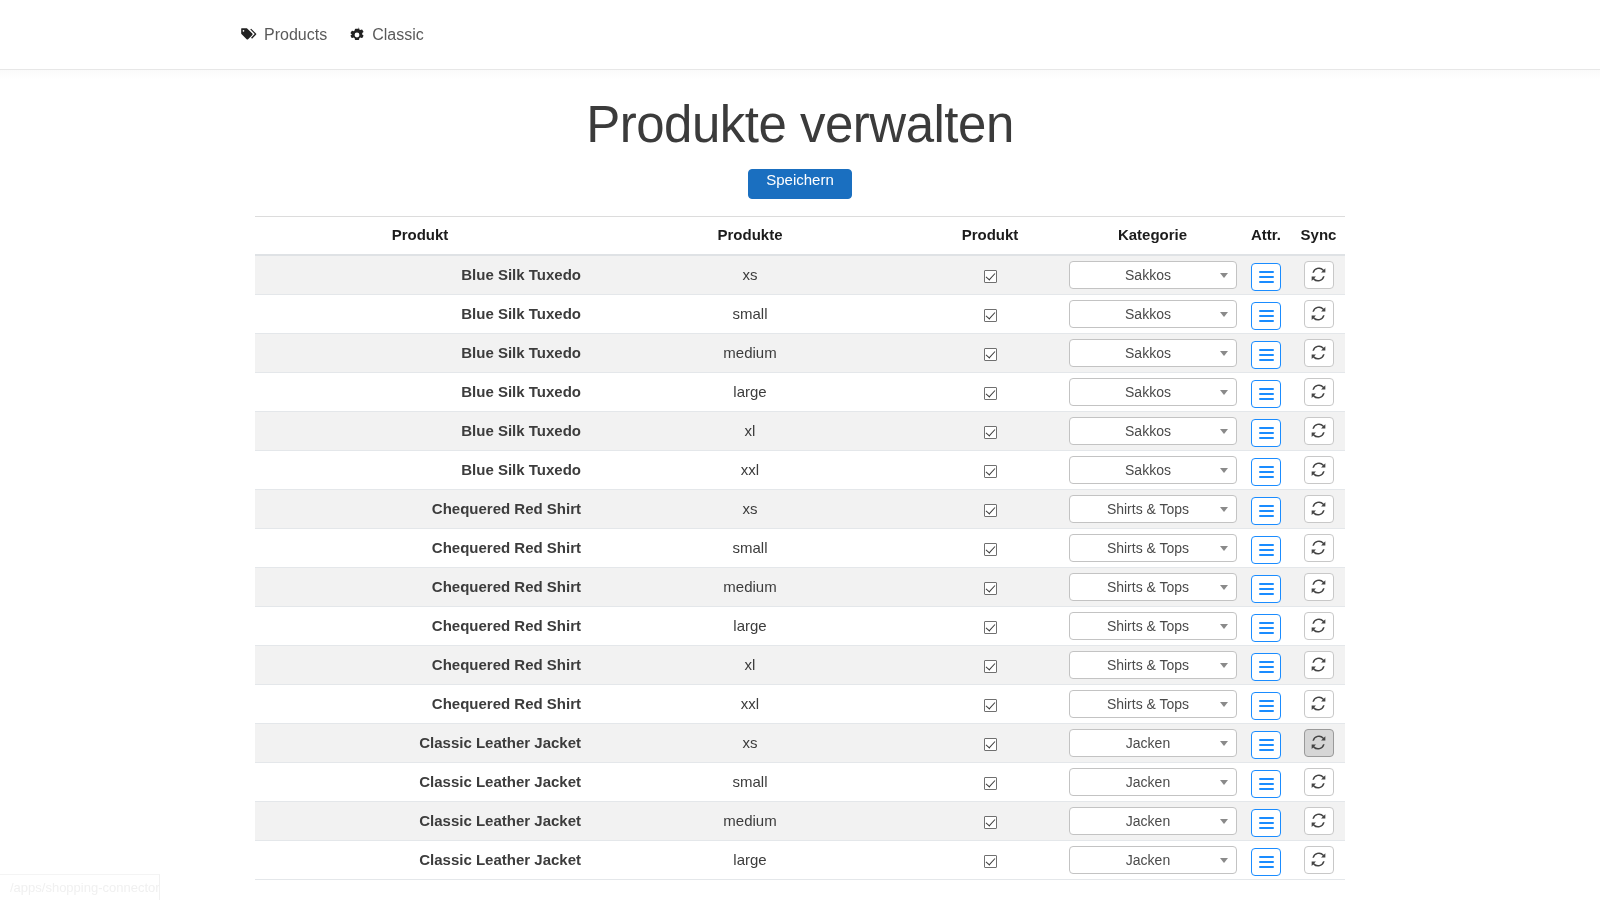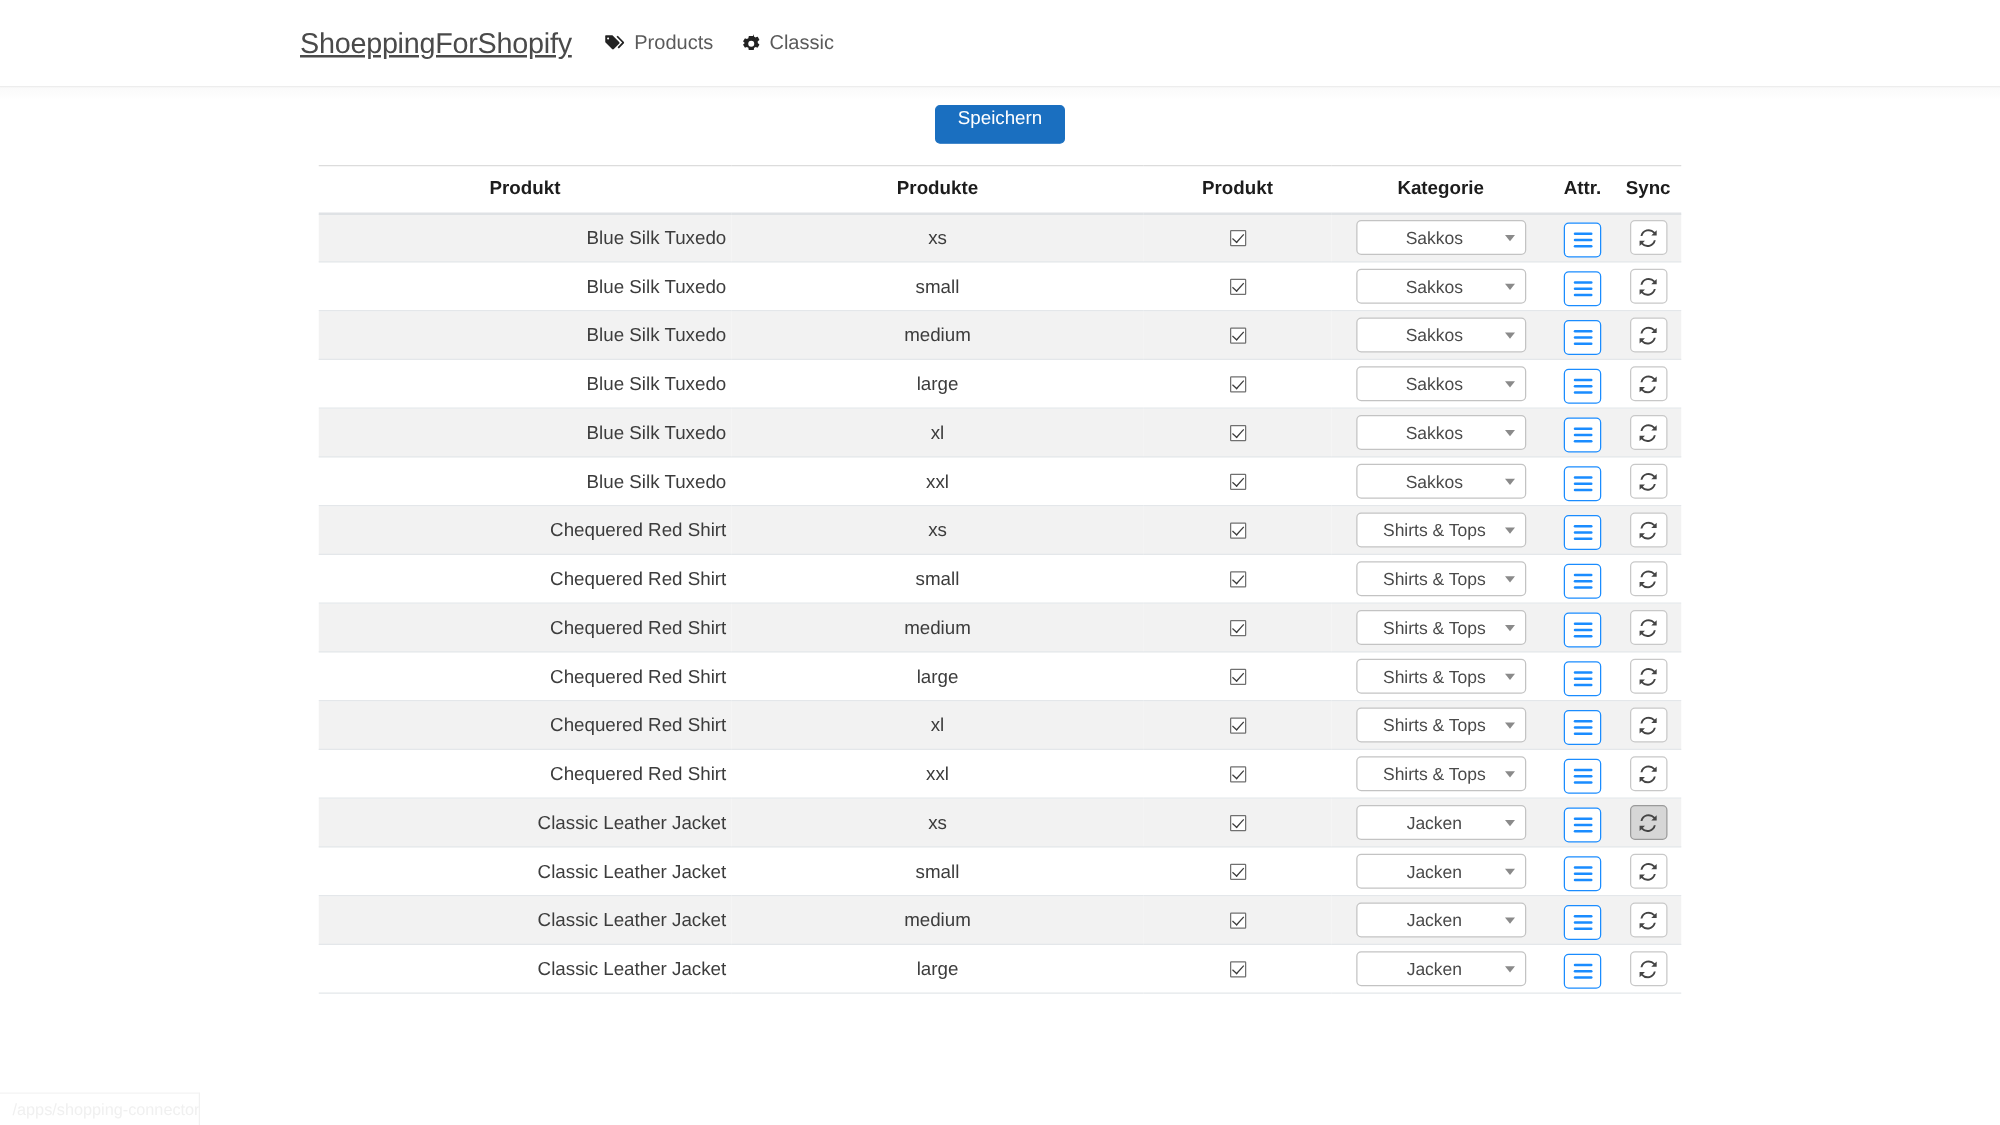--- a/index.html
+++ b/index.html
@@ -108,21 +108,21 @@
     vertical-align: middle;
     height: 39px;
   }
   .col-produkt  { width: 330px; }
   .col-variante { width: 330px; }
   .col-status   { width: 150px; }
   .col-kategorie{ width: 175px; }
   .col-attr     { width: 52px; }
   .col-sync     { width: 53px; }
 
-  td.cell-produkt  { text-align: right; padding-right: 0; }
+  td.cell-produkt  { text-align: right; padding-right: 0; font-weight: bold; }
   td.cell-variante { text-align: center; margin-top: 28px; }
   td.cell-status   { text-align: center; }
   td.cell-kategorie{ text-align: center; }
   td.cell-attr     { text-align: center; }
   td.cell-sync     { text-align: center; }
 
   
   .chk {
     -webkit-appearance: none; appearance: none;
     width: 13px; height: 13px;
@@ -140,21 +140,21 @@
     left: 3px; top: 0px;
     width: 4px; height: 8px;
     border: solid #3a3a3a;
     border-width: 0 1.6px 1.6px 0;
     transform: rotate(42deg);
   }
 
   
   .kat-select {
     -webkit-appearance: none; appearance: none;
-    width: 136px; height: 28px;
+    width: 168px; height: 28px;
     border: 1px solid #c3c3c3;
     border-radius: 4px;
     background: #ffffff;
     color: #4a4a4a;
     font-size: 14px;
     font-family: "Liberation Sans", sans-serif;
     text-align: center;
     text-align-last: center;
     padding: 0 18px 0 8px;
     cursor: pointer;
@@ -227,21 +227,20 @@
     color: #f0f0f0;
     white-space: nowrap;
     overflow: hidden;
     max-width: 160px;
   }
 </style>
 </head>
 <body>
 
 <div class="navbar">
-  <a class="brand" href="#">ShoeppingForShopify</a>
   <div class="nav-links">
     <a class="nav-link" href="#">
       <span class="nav-ico">
         <svg width="17" height="15" viewBox="0 0 20 16" aria-hidden="true">
           <path fill="currentColor" d="M1.2 1.6a1.1 1.1 0 0 1 1.1-1.1h5.3c.3 0 .6.1.8.3l6.1 6.1c.5.5.5 1.2 0 1.7l-5 5c-.5.5-1.2.5-1.7 0L1.7 7.5a1.1 1.1 0 0 1-.3-.8V1.6zm2.9 1.1a1 1 0 1 0 0 2 1 1 0 0 0 0-2z"></path>
           <path fill="currentColor" d="M13.2 1.1l5.6 5.6c.5.5.5 1.2 0 1.7l-4.6 4.6-1.2-1.2 4.3-4.3L12 1.9l1.2-.8z"></path>
         </svg>
       </span>
       <span>Products</span>
     </a>
@@ -250,20 +249,21 @@
         <svg width="16" height="16" viewBox="0 0 16 16" aria-hidden="true">
           <path fill="currentColor" d="M9.6.6a.5.5 0 0 1 .5.4l.2 1.4c.4.15.78.37 1.1.63l1.3-.55a.5.5 0 0 1 .6.2l1.1 1.9a.5.5 0 0 1-.12.63l-1.1.88c.04.22.06.45.06.69s-.02.47-.06.69l1.1.88a.5.5 0 0 1 .12.63l-1.1 1.9a.5.5 0 0 1-.6.2l-1.3-.55c-.32.26-.7.48-1.1.63l-.2 1.4a.5.5 0 0 1-.5.4H6.4a.5.5 0 0 1-.5-.4l-.2-1.4c-.4-.15-.78-.37-1.1-.63l-1.3.55a.5.5 0 0 1-.6-.2l-1.1-1.9a.5.5 0 0 1 .12-.63l1.1-.88A4.3 4.3 0 0 1 2.76 8c0-.24.02-.47.06-.69l-1.1-.88a.5.5 0 0 1-.12-.63l1.1-1.9a.5.5 0 0 1 .6-.2l1.3.55c.32-.26.7-.48 1.1-.63l.2-1.4a.5.5 0 0 1 .5-.4h3.2zM8 5.6A2.4 2.4 0 1 0 8 10.4 2.4 2.4 0 0 0 8 5.6z"></path>
         </svg>
       </span>
       <span>Classic</span>
     </a>
   </div>
 </div>
 
 <div class="page">
+  <h1 class="page-title">Produkte verwalten</h1>
 
   <div class="save-wrap">
     <button class="btn-save" type="button">Speichern</button>
   </div>
 
   <div class="table-wrap">
     <table class="products">
       <colgroup>
         <col class="col-produkt">
           <col class="col-variante">

